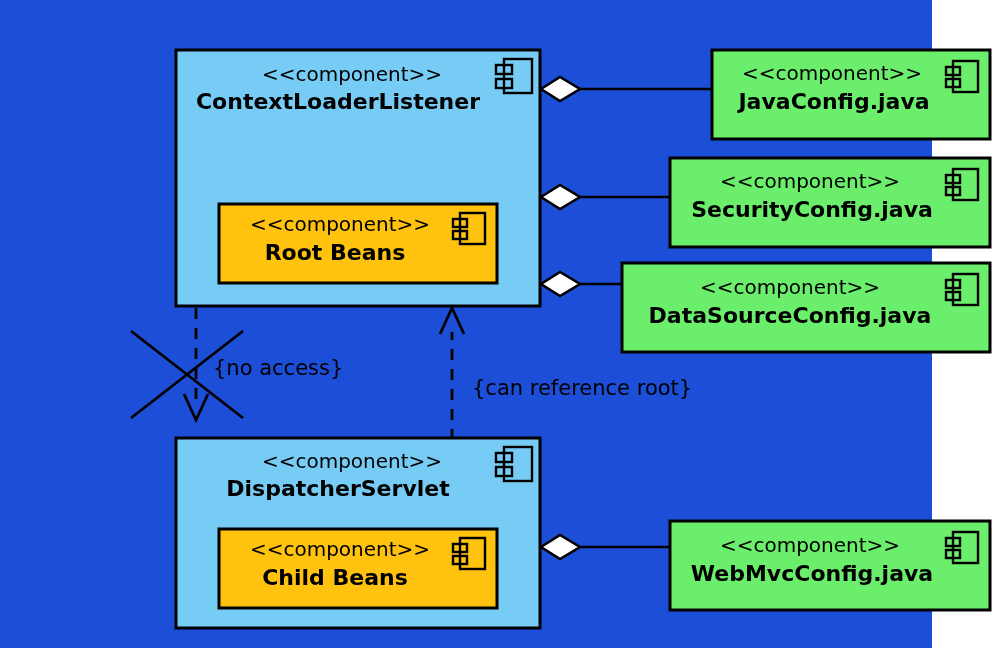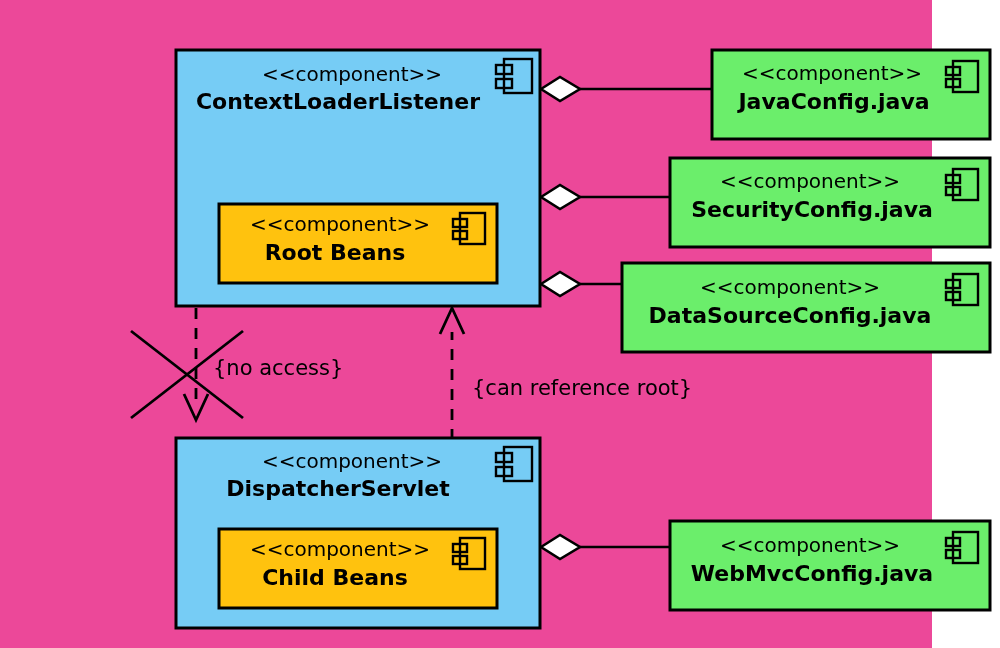--- a/index.html
+++ b/index.html
@@ -10,21 +10,21 @@
   body {
     width: 1000px;
     height: 648px;
     font-family: "DejaVu Sans", "Liberation Sans", sans-serif;
     overflow: hidden;
   }
   #diagram-root {
     position: relative;
     width: 932px;
     height: 648px;
-    background: #ec4899;
+    background: #1d4ed8;
   }
   svg.diagram-canvas {
     position: absolute;
     left: 0;
     top: 0;
     width: 1000px;
     height: 648px;
   }
   .node-box {
     stroke: #000000;

